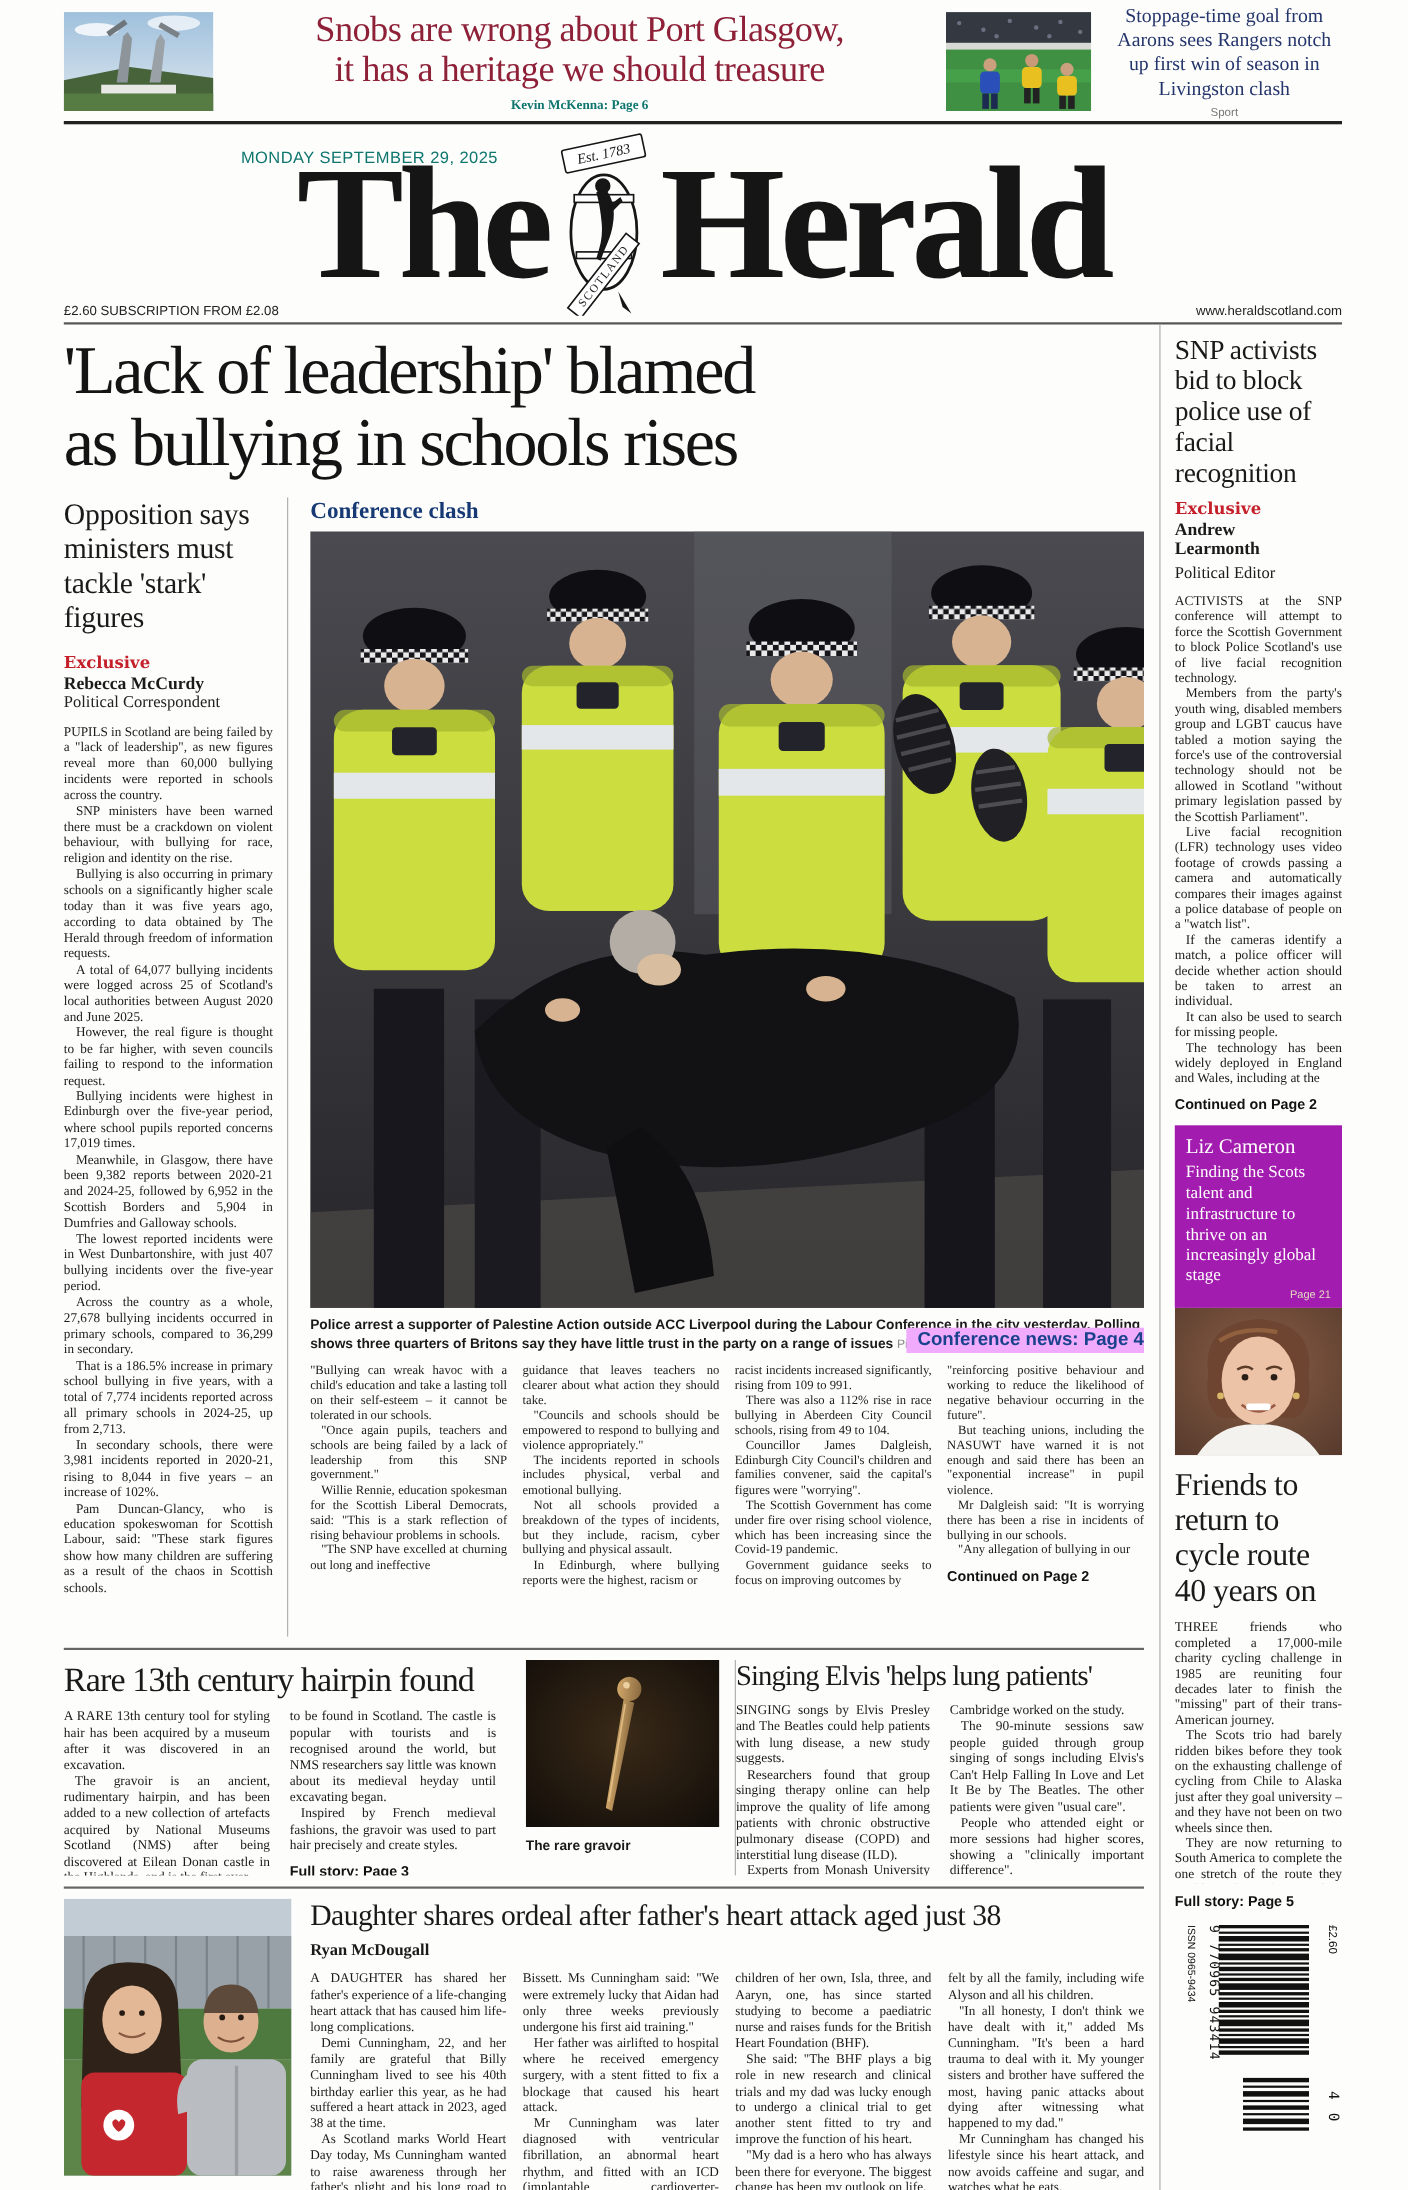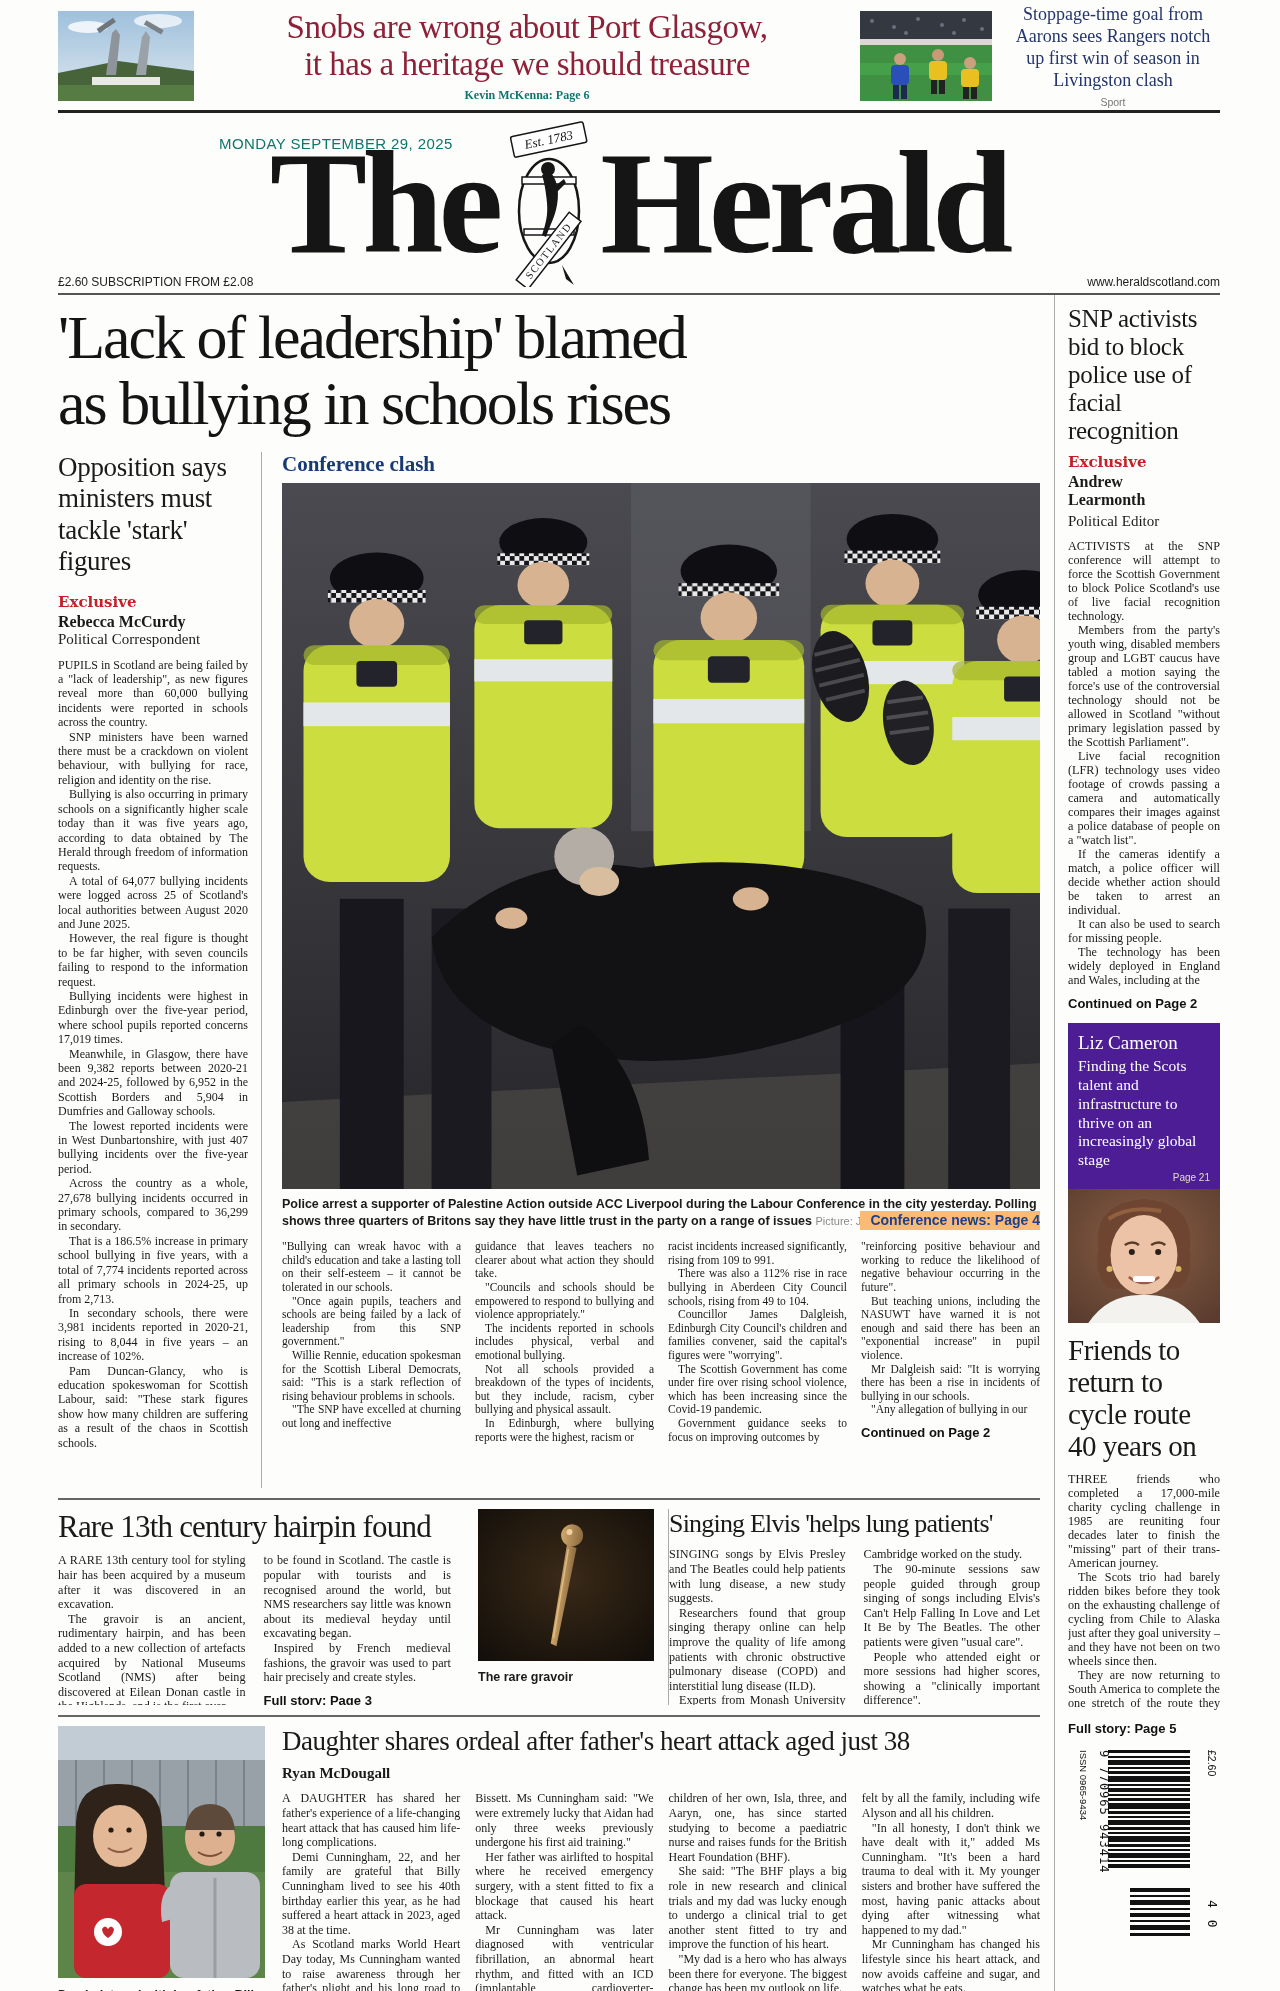--- a/index.html
+++ b/index.html
@@ -42,34 +42,34 @@
   .byline { font-weight:bold; font-size:16px; }
   .byline-role { font-size:15px; color:#222; margin-bottom:10px; }
   .bodytext { font-size:12px; line-height:14.4px; text-align:justify; }
   .bodytext .para { margin:0; }
   .bodytext .para + .para { text-indent:11px; }
   .lead-mid { flex:1; padding-left:20px; }
   .kicker { font-weight:bold; font-size:21px; color:#173a75; margin-bottom:6px; }
   .photo-main { display:block; width:100%; height:706px; }
   .caption { position:relative; margin-top:7px; font-family:"Liberation Sans",sans-serif; font-size:12.5px; line-height:1.35; font-weight:bold; color:#1a1a1a; padding-right:2px; }
   .caption-credit { font-weight:normal; color:#8a8a8a; font-size:11px; }
-  .caption-link { position:absolute; right:0; bottom:0; background:#fdba74; padding-left:10px; color:#1a418c; font-weight:bold; font-size:14px; }
+  .caption-link { position:absolute; right:0; bottom:0; background:#f0abfc; padding-left:10px; color:#1a418c; font-weight:bold; font-size:17px; }
   .mid-cols { display:flex; gap:14px; margin-top:10px; height:224px; overflow:hidden; }
   .newscol { flex:1; font-size:11.5px; line-height:13.6px; text-align:justify; }
   .newscol .para { margin:0; }
   .newscol .para + .para { text-indent:10px; }
   .pageref { font-family:"Liberation Sans",sans-serif; font-weight:bold; font-size:13px; margin-top:9px; color:#111; }
   
   .rail-headline { font-size:25px; line-height:1.12; letter-spacing:-0.3px; margin-bottom:8px; font-weight:normal; }
   .rail-byline { font-weight:bold; font-size:16px; line-height:1.15; width:110px; }
   .rail-role { font-size:15px; margin:3px 0 9px; }
   .rail-body { font-size:12.2px; line-height:14px; text-align:justify; max-height:505px; overflow:hidden; }
   .rail-body .para { margin:0; }
   .rail-body .para + .para { text-indent:10px; }
-  .liz-box { background:#4c1d95; color:#fff; padding:9px 10px 6px; margin-top:12px; }
+  .liz-box { background:#a21caf; color:#fff; padding:9px 10px 6px; margin-top:12px; }
   .liz-name { font-size:19px; margin-bottom:3px; }
   .liz-text { font-size:15.5px; line-height:1.22; }
   .liz-page { text-align:right; font-family:"Liberation Sans",sans-serif; font-size:10px; color:#e3d8c2; margin-top:2px; }
   .liz-photo { display:block; width:100%; height:134px; }
   .friends-headline { font-size:29px; line-height:1.1; letter-spacing:-0.5px; margin-top:12px; font-weight:normal; }
   .friends-body { margin-top:9px; font-size:12.2px; line-height:14px; text-align:justify; max-height:240px; overflow:hidden; }
   .friends-body .para { margin:0; }
   .friends-body .para + .para { text-indent:10px; }
   .barcode-block { margin-top:10px; }
   

